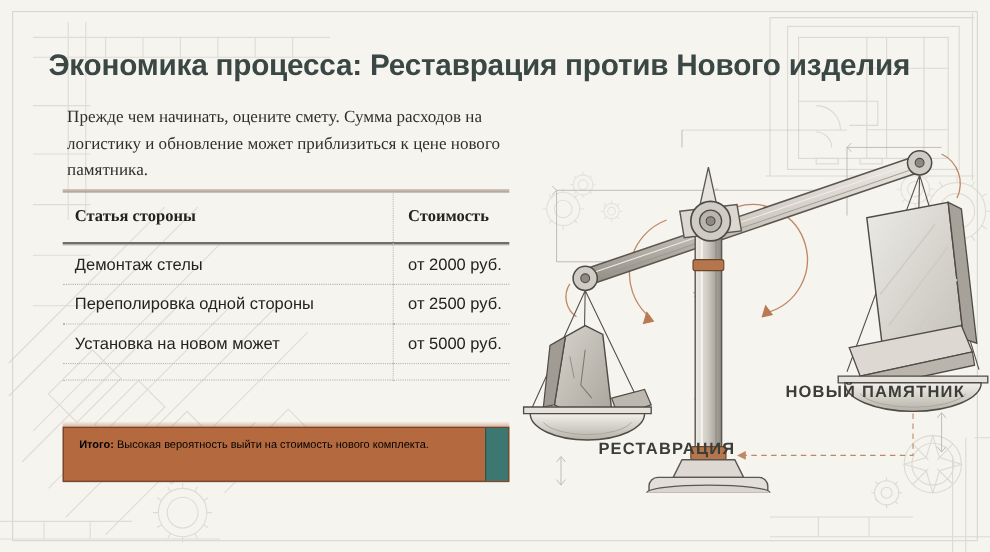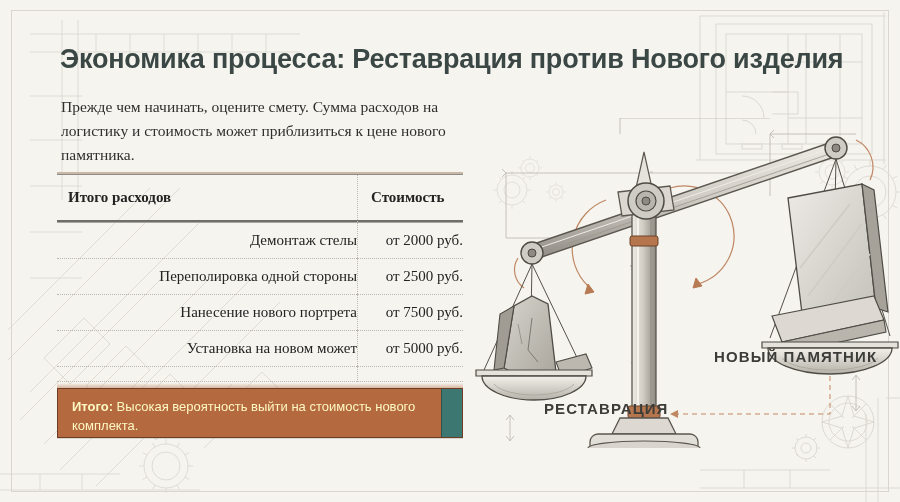--- a/index.html
+++ b/index.html
@@ -19,21 +19,21 @@
   
   .frame{
     position:absolute;left:11px;top:10px;right:11px;bottom:10px;
     border:1px solid #d8d6cf;
   }
 
   
   .content{position:absolute;inset:0;}
 
   .title{
-    position:absolute;left:60px;top:44px;
+    position:absolute;left:44px;top:44px;
     font-size:27px;font-weight:bold;
     color:#3a4744;
     letter-spacing:-0.2px;
     white-space:nowrap;
   }
 
   .subtitle{
     position:absolute;left:61px;top:95px;width:420px;
     font-family:"Liberation Serif", serif;
     font-size:15.5px;line-height:1.55;
@@ -51,25 +51,24 @@
   th,td{text-align:left;padding:0;}
   .th-row th{
     font-family:"Liberation Serif", serif;
     font-size:15px;font-weight:bold;color:#232322;
     padding:9px 0 10px 11px;height:26px;vertical-align:middle;
   }
   .th-row th.c2, td.c2{padding-left:14px;}
   col.c1{width:300px;}
   col.c2{width:106px;}
   .body-row td{
-    font-family:Liberation Serif, serif;
+    font-family:Liberation Sans, sans-serif;
     font-size:15px;color:#232322;
     padding:7px 0 7px 11px;height:21px;vertical-align:middle;
     border-bottom:1px dotted #b9b6ae;
-    text-align:right;
   }
   .body-row td.c2{padding-left:14px;}
   .body-row:last-child td{border-bottom:1px dotted #b9b6ae;}
   .vdiv{
     position:absolute;left:300px;top:0;bottom:0;width:0;
     border-left:1px dotted #bdbab2;
   }
   .tbl-inner{position:relative;}
   .pad-row td{height:14px;border-bottom:none;padding:0;}
 
@@ -80,21 +79,21 @@
     border:1px solid #6d3d26;
     box-shadow:0 1px 0 rgba(0,0,0,.12);
     box-sizing:border-box;
   }
   .callout .accent{
     position:absolute;right:0;top:0;bottom:0;width:20px;
     background:#3d7771;border-left:1px solid #2c534f;
   }
   .callout .ctext{
     position:absolute;left:14px;top:9px;right:30px;
-    color:#fef9c3;font-size:13px;line-height:1.45;
+    color:#000000;font-size:10px;line-height:1.45;
   }
   .callout .ctext b{font-weight:bold;}
   .callout-shadow{
     position:absolute;left:57px;top:383px;width:406px;height:5px;
     background:linear-gradient(180deg,rgba(181,105,63,.0),rgba(181,105,63,.45));
   }
 
   
   .illus{position:absolute;left:470px;top:118px;width:430px;height:330px;}
   .label{
@@ -200,56 +199,52 @@
       </g>
     </svg>
   </div>
 
   <div class="frame"></div>
 
   <div class="content">
 
     <div class="title">Экономика процесса: Реставрация против Нового изделия</div>
 
-    <div class="subtitle">Прежде чем начинать, оцените смету. Сумма расходов на логистику и стоимость может приблизиться к цене нового памятника.</div>
+    <div class="subtitle">Прежде чем начинать, оцените смету. Сумма расходов на логистику и обновление может приблизиться к цене нового памятника.</div>
 
     <div class="table-wrap">
       <div class="rule-top"></div>
       <div class="tbl-inner">
         <div class="vdiv"></div>
         <table>
           <colgroup>
               <col class="c1">
               <col class="c2">
             </colgroup>
           <thead>
             <tr class="th-row">
-              <th class="c1">Итого расходов</th>
+              <th class="c1">Статья стороны</th>
               <th class="c2">Стоимость</th>
             </tr>
           </thead>
         </table>
         <div class="rule-head"></div>
         <table>
           <colgroup>
               <col class="c1">
               <col class="c2">
             </colgroup>
           <tbody>
             <tr class="body-row">
               <td class="c1">Демонтаж стелы</td>
               <td class="c2">от 2000 руб.</td>
             </tr>
             <tr class="body-row">
               <td class="c1">Переполировка одной стороны</td>
               <td class="c2">от 2500 руб.</td>
-            </tr>
-            <tr class="body-row">
-              <td class="c1">Нанесение нового портрета</td>
-              <td class="c2">от 7500 руб.</td>
             </tr>
             <tr class="body-row">
               <td class="c1">Установка на новом может</td>
               <td class="c2">от 5000 руб.</td>
             </tr>
             <tr class="body-row pad-row">
               <td class="c1"></td>
               <td class="c2"></td>
             </tr>
           </tbody>

